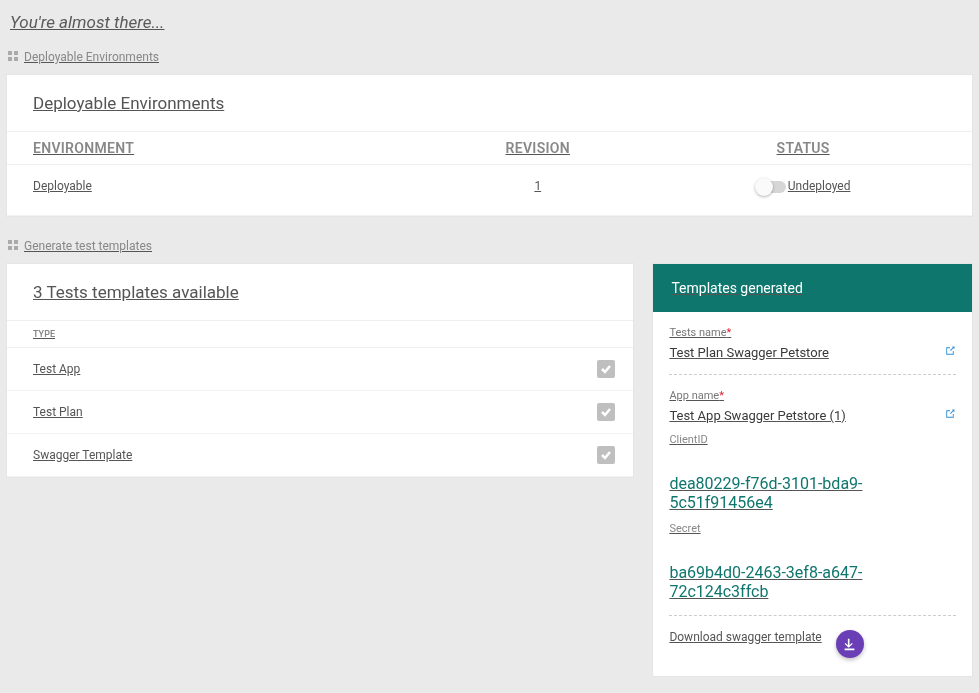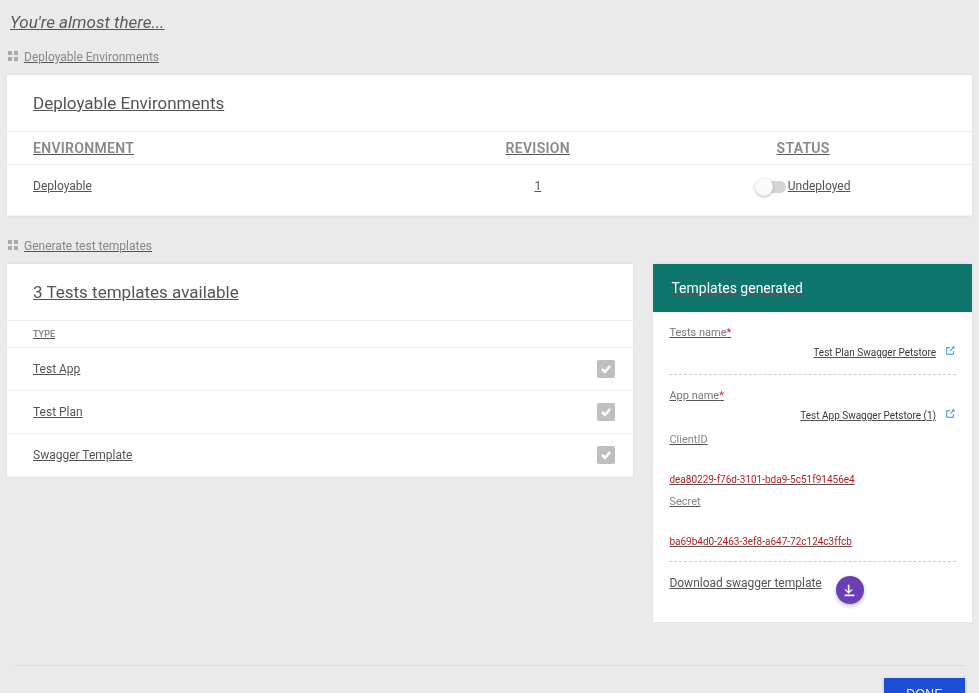--- a/index.html
+++ b/index.html
@@ -90,25 +90,25 @@
   table.tpl-table td.check-cell { text-align: right; padding-right: 18px; }
   .check-box {
     display: inline-flex; width: 18px; height: 18px; background: #bfbfbf;
     border-radius: 2px; align-items: center; justify-content: center;
   }
   .check-box svg { width: 12px; height: 12px; stroke: #fff; stroke-width: 2.5; fill: none; }
   .gen-body { padding: 14px 16px 18px 16px; }
   .field-label { font-size: 11px; color: #777; margin-bottom: 6px; }
   .field-label .req { color: #d23; }
   .field-row { display: flex; align-items: center; justify-content: space-between; gap: 8px; }
-  .field-value { font-size: 10px; color: #3a3a3a; flex: 1; word-break: break-all; text-align: right; }
+  .field-value { font-size: 13px; color: #3a3a3a; flex: 1; word-break: break-all; }
   .ext-icon { color: #2e8fd6; cursor: pointer; }
   .dashed-sep { border: none; border-top: 1px dashed #ccc; margin: 14px 0; }
   .small-label { font-size: 11px; color: #888; margin-top: 10px; margin-bottom: 4px; }
-  .mono-val { font-size: 10px; color: #b91c1c; margin-top: 28px; }
+  .mono-val { font-size: 16px; color: #0f766e; margin-top: 28px; }
   .download-row { display: flex; gap: 14px; margin-top: 8px; }
   .download-row .label { font-size: 12px; color: #555; }
   .dl-btn {
     width: 28px; height: 28px; border-radius: 50%; background: #6a3fb5;
     display: inline-flex; align-items: center; justify-content: center;
     box-shadow: 0 2px 4px rgba(0,0,0,0.25); cursor: pointer; border: none;
   }
   .dl-btn svg { width: 13px; height: 13px; fill: #fff; }
   .footer-bar {
     border-top: 1px solid #ddd;

